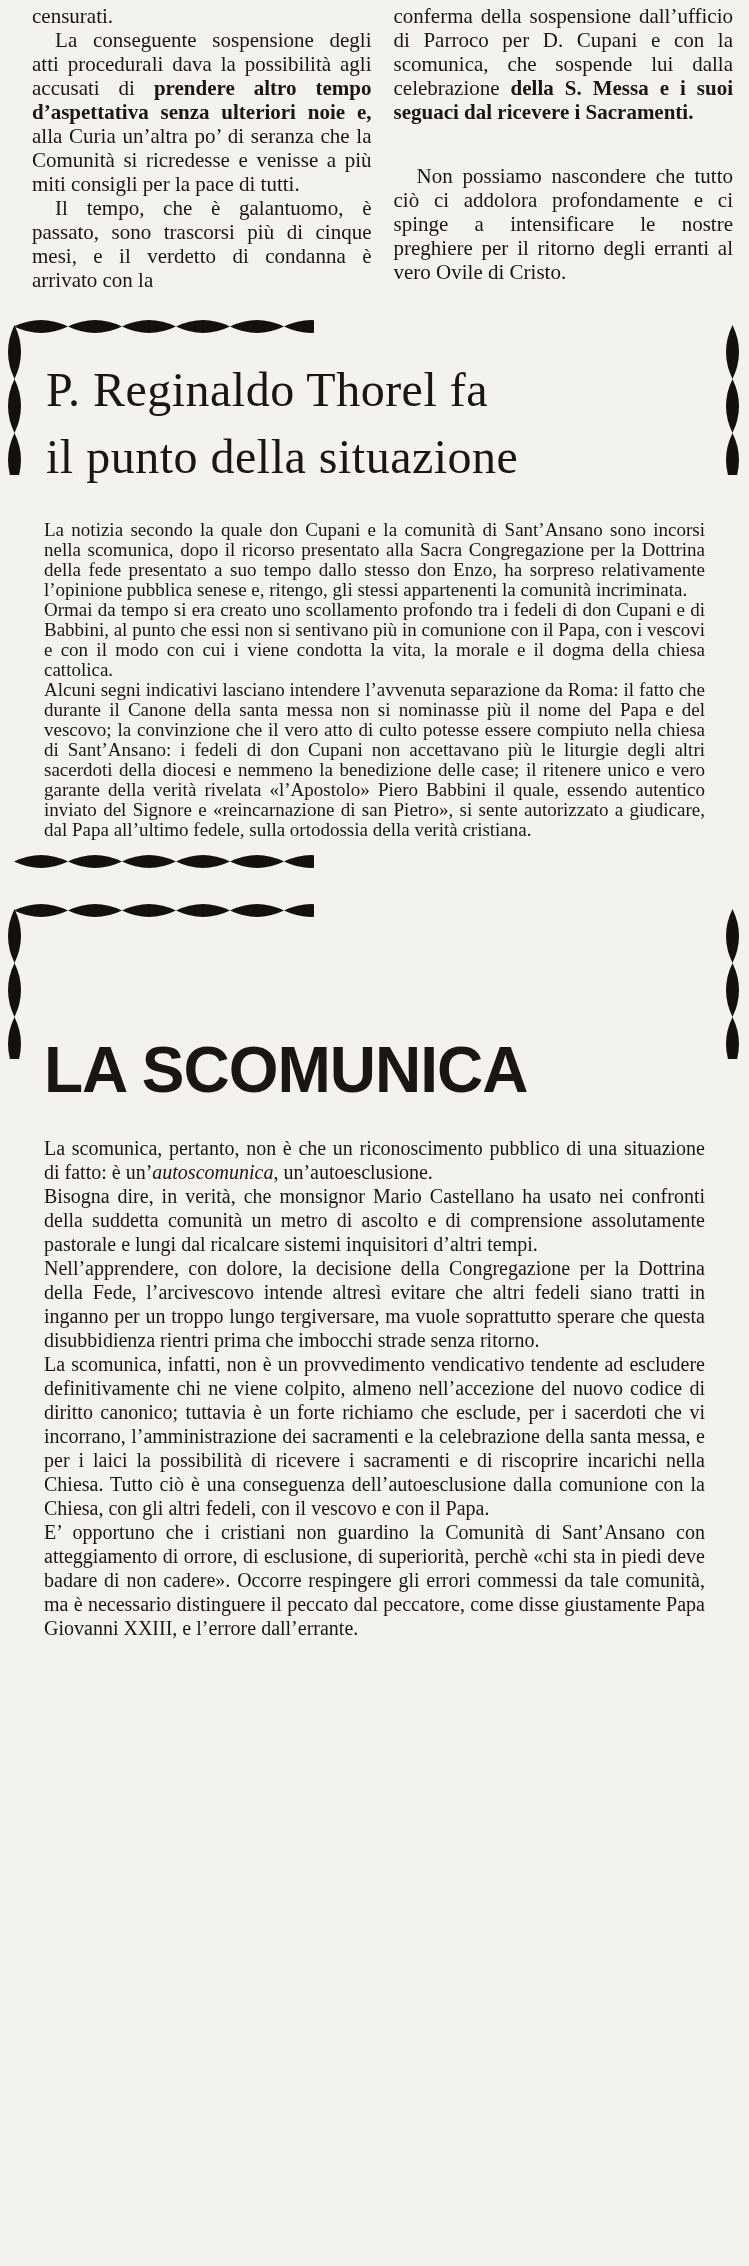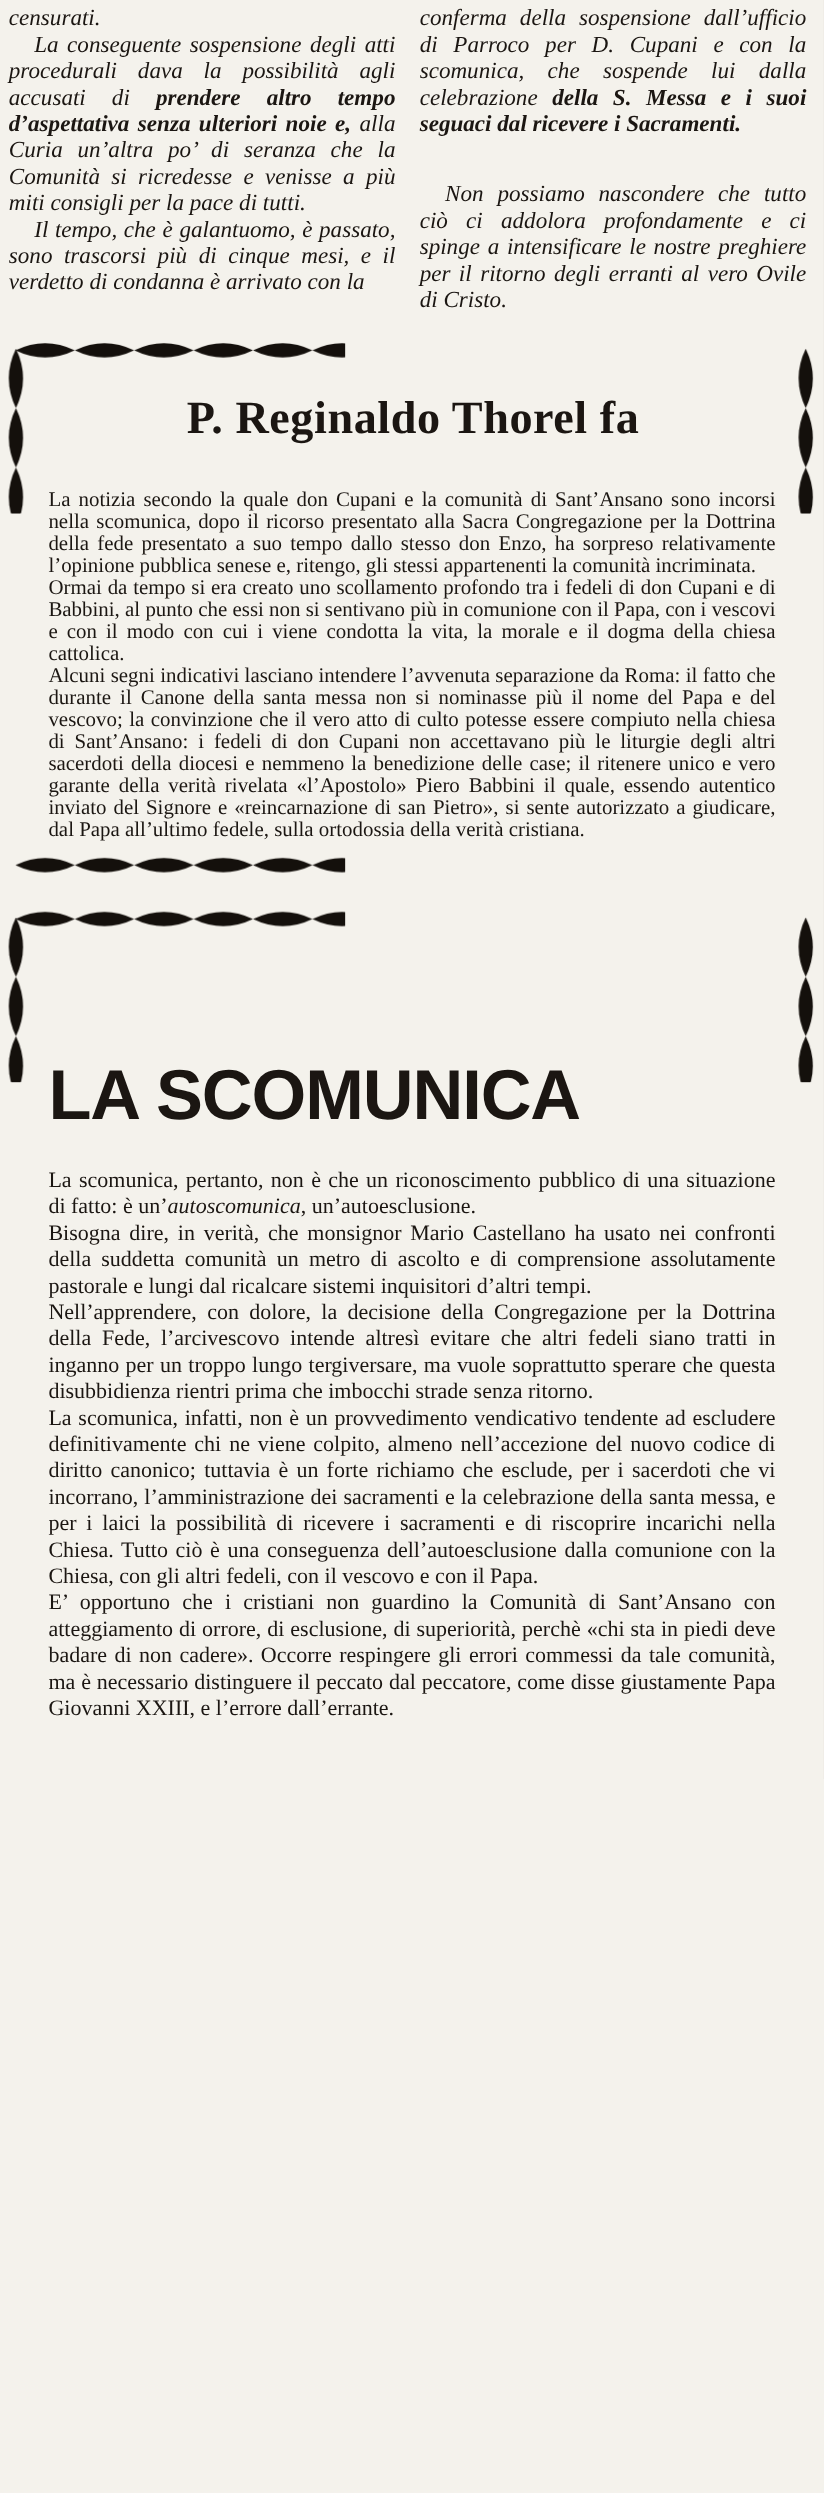--- a/index.html
+++ b/index.html
@@ -9,22 +9,21 @@
     margin:0 auto;
     background:#f4f2ec;
     color:#1b1612;
     overflow:hidden;
     font-family:"Liberation Serif", serif;
   }
   
   .top-cols{
     display:flex;
     gap:22px;
-    padding:4px 16px 0 8px;
-    font-style:italic;
+    padding:4px 16px 0 32px;
   }
   .col{
     flex:1 1 0;
     font-size:21px;
     line-height:24px;
     text-align:justify;
   }
   .col p{margin:0;}
   .col p.indent{text-indent:1.1em;}
   .col p.gap-before{margin-top:40px;}
@@ -39,26 +38,25 @@
   .dbox .bt{top:0;}
   .dbox .bb{bottom:0;}
   .dbox .bv{position:absolute;top:7px;bottom:7px;width:17px;}
   .dbox .bl{left:0;}
   .dbox .br{right:0;}
   .dbox .inner{
     padding:24px 36px 30px 38px;
   }
   
   .headline-serif{
-    font-weight:bold;
-    font-size:42px;
+    font-weight:normal;
+    font-size:48px;
     line-height:67px;
     letter-spacing:.5px;
     margin:14px 0 30px 2px;
-    text-align:center;
   }
   .body-serif{
     font-size:19px;
     line-height:20px;
     text-align:justify;
     margin-top:10px;
   }
   .body-serif p{margin:0;}
   
   .dbox2{height:1004px;margin-top:32px;}
@@ -114,21 +112,21 @@
     <svg class="bv bl">
         <rect width="100%" height="100%" fill="url(#vdiam)"></rect>
       </svg>
     <svg class="bv br">
         <rect width="100%" height="100%" fill="url(#vdiam)"></rect>
       </svg>
     <svg class="bh bb">
         <rect width="100%" height="100%" fill="url(#hdiam)"></rect>
       </svg>
     <div class="inner">
-      <h1 class="headline-serif"><span>P. Reginaldo Thorel fa</span><br></h1>
+      <h1 class="headline-serif"><span>P. Reginaldo Thorel fa</span><br><span>il punto della situazione</span></h1>
       <div class="body-serif">
         <p>La notizia secondo la quale don Cupani e la comunità di Sant’Ansano sono incorsi nella scomunica, dopo il ricorso presentato alla Sacra Congregazione per la Dottrina della fede presentato a suo tempo dallo stesso don Enzo, ha sorpreso relativamente l’opinione pubblica senese e, ritengo, gli stessi appartenenti la comunità incriminata.</p>
         <p>Ormai da tempo si era creato uno scollamento profondo tra i fedeli di don Cupani e di Babbini, al punto che essi non si sentivano più in comunione con il Papa, con i vescovi e con il modo con cui i viene condotta la vita, la morale e il dogma della chiesa cattolica.</p>
         <p>Alcuni segni indicativi lasciano intendere l’avvenuta separazione da Roma: il fatto che durante il Canone della santa messa non si nominasse più il nome del Papa e del vescovo; la convinzione che il vero atto di culto potesse essere compiuto nella chiesa di Sant’Ansano: i fedeli di don Cupani non accettavano più le liturgie degli altri sacerdoti della diocesi e nemmeno la benedizione delle case; il ritenere unico e vero garante della verità rivelata «l’Apostolo» Piero Babbini il quale, essendo autentico inviato del Signore e «reincarnazione di san Pietro», si sente autorizzato a giudicare, dal Papa all’ultimo fedele, sulla ortodossia della verità cristiana.</p>
       </div>
     </div>
   </section>
 
   <section class="dbox dbox2">
     <svg class="bh bt">

